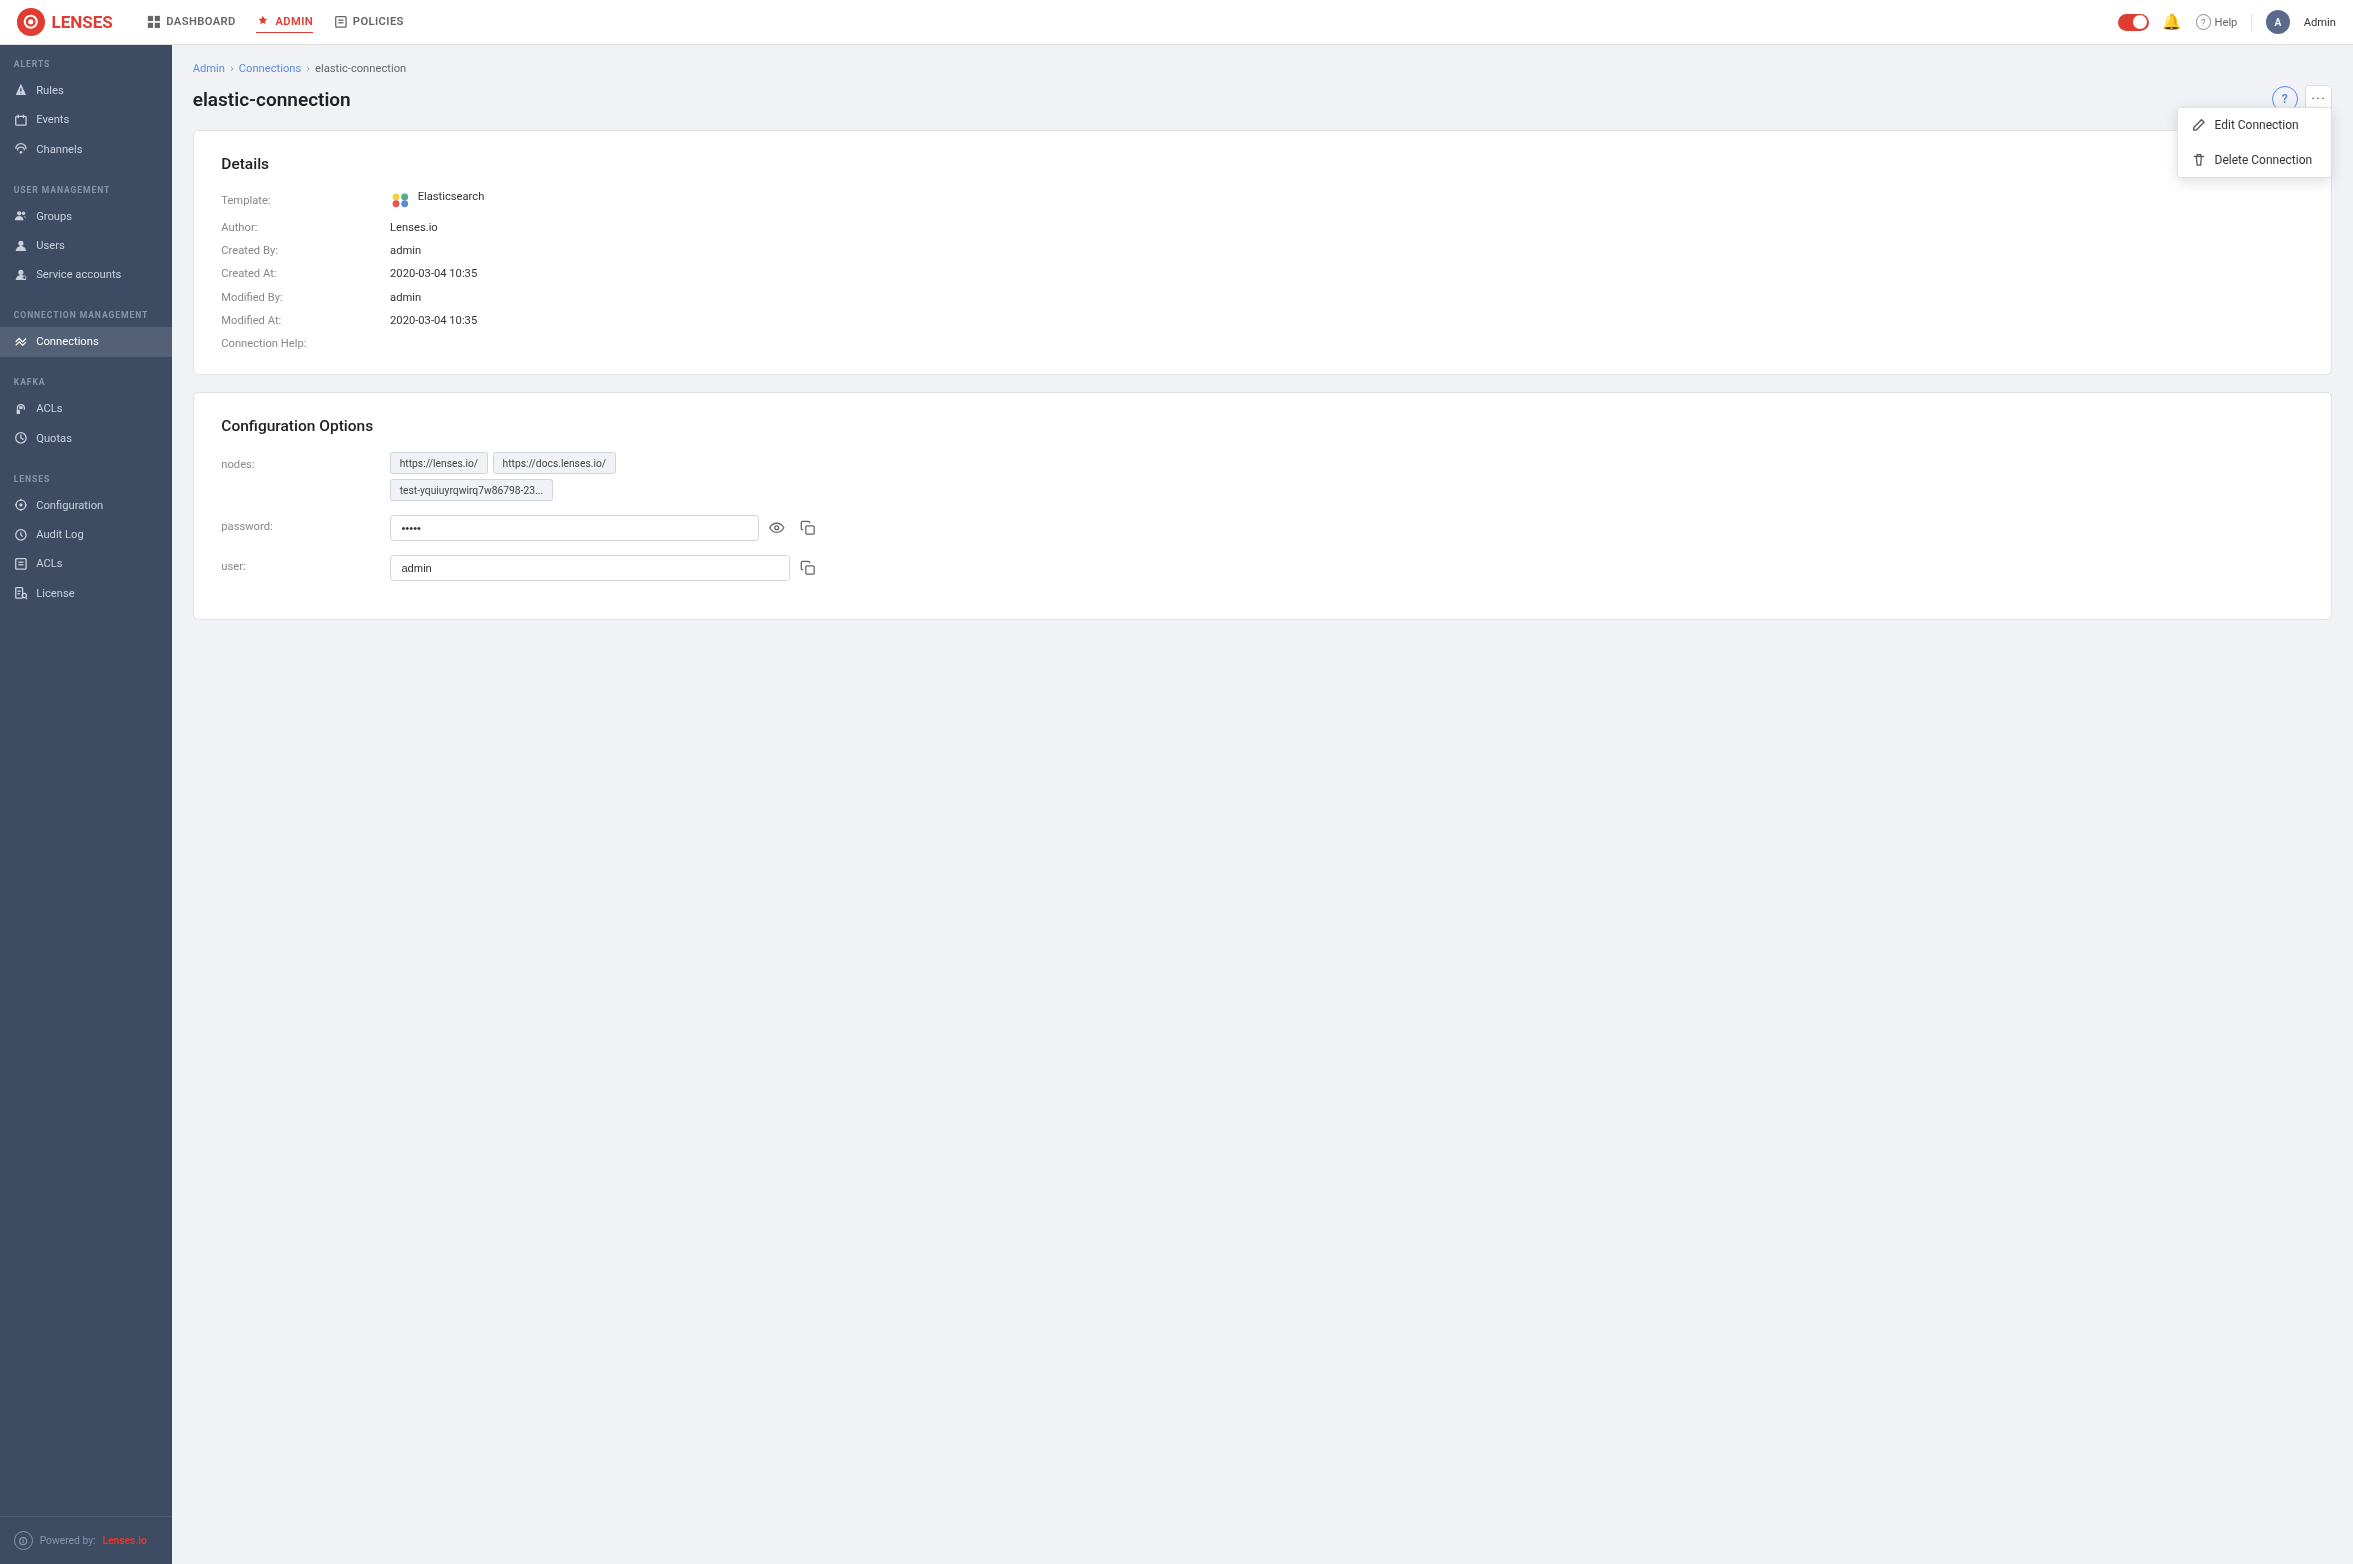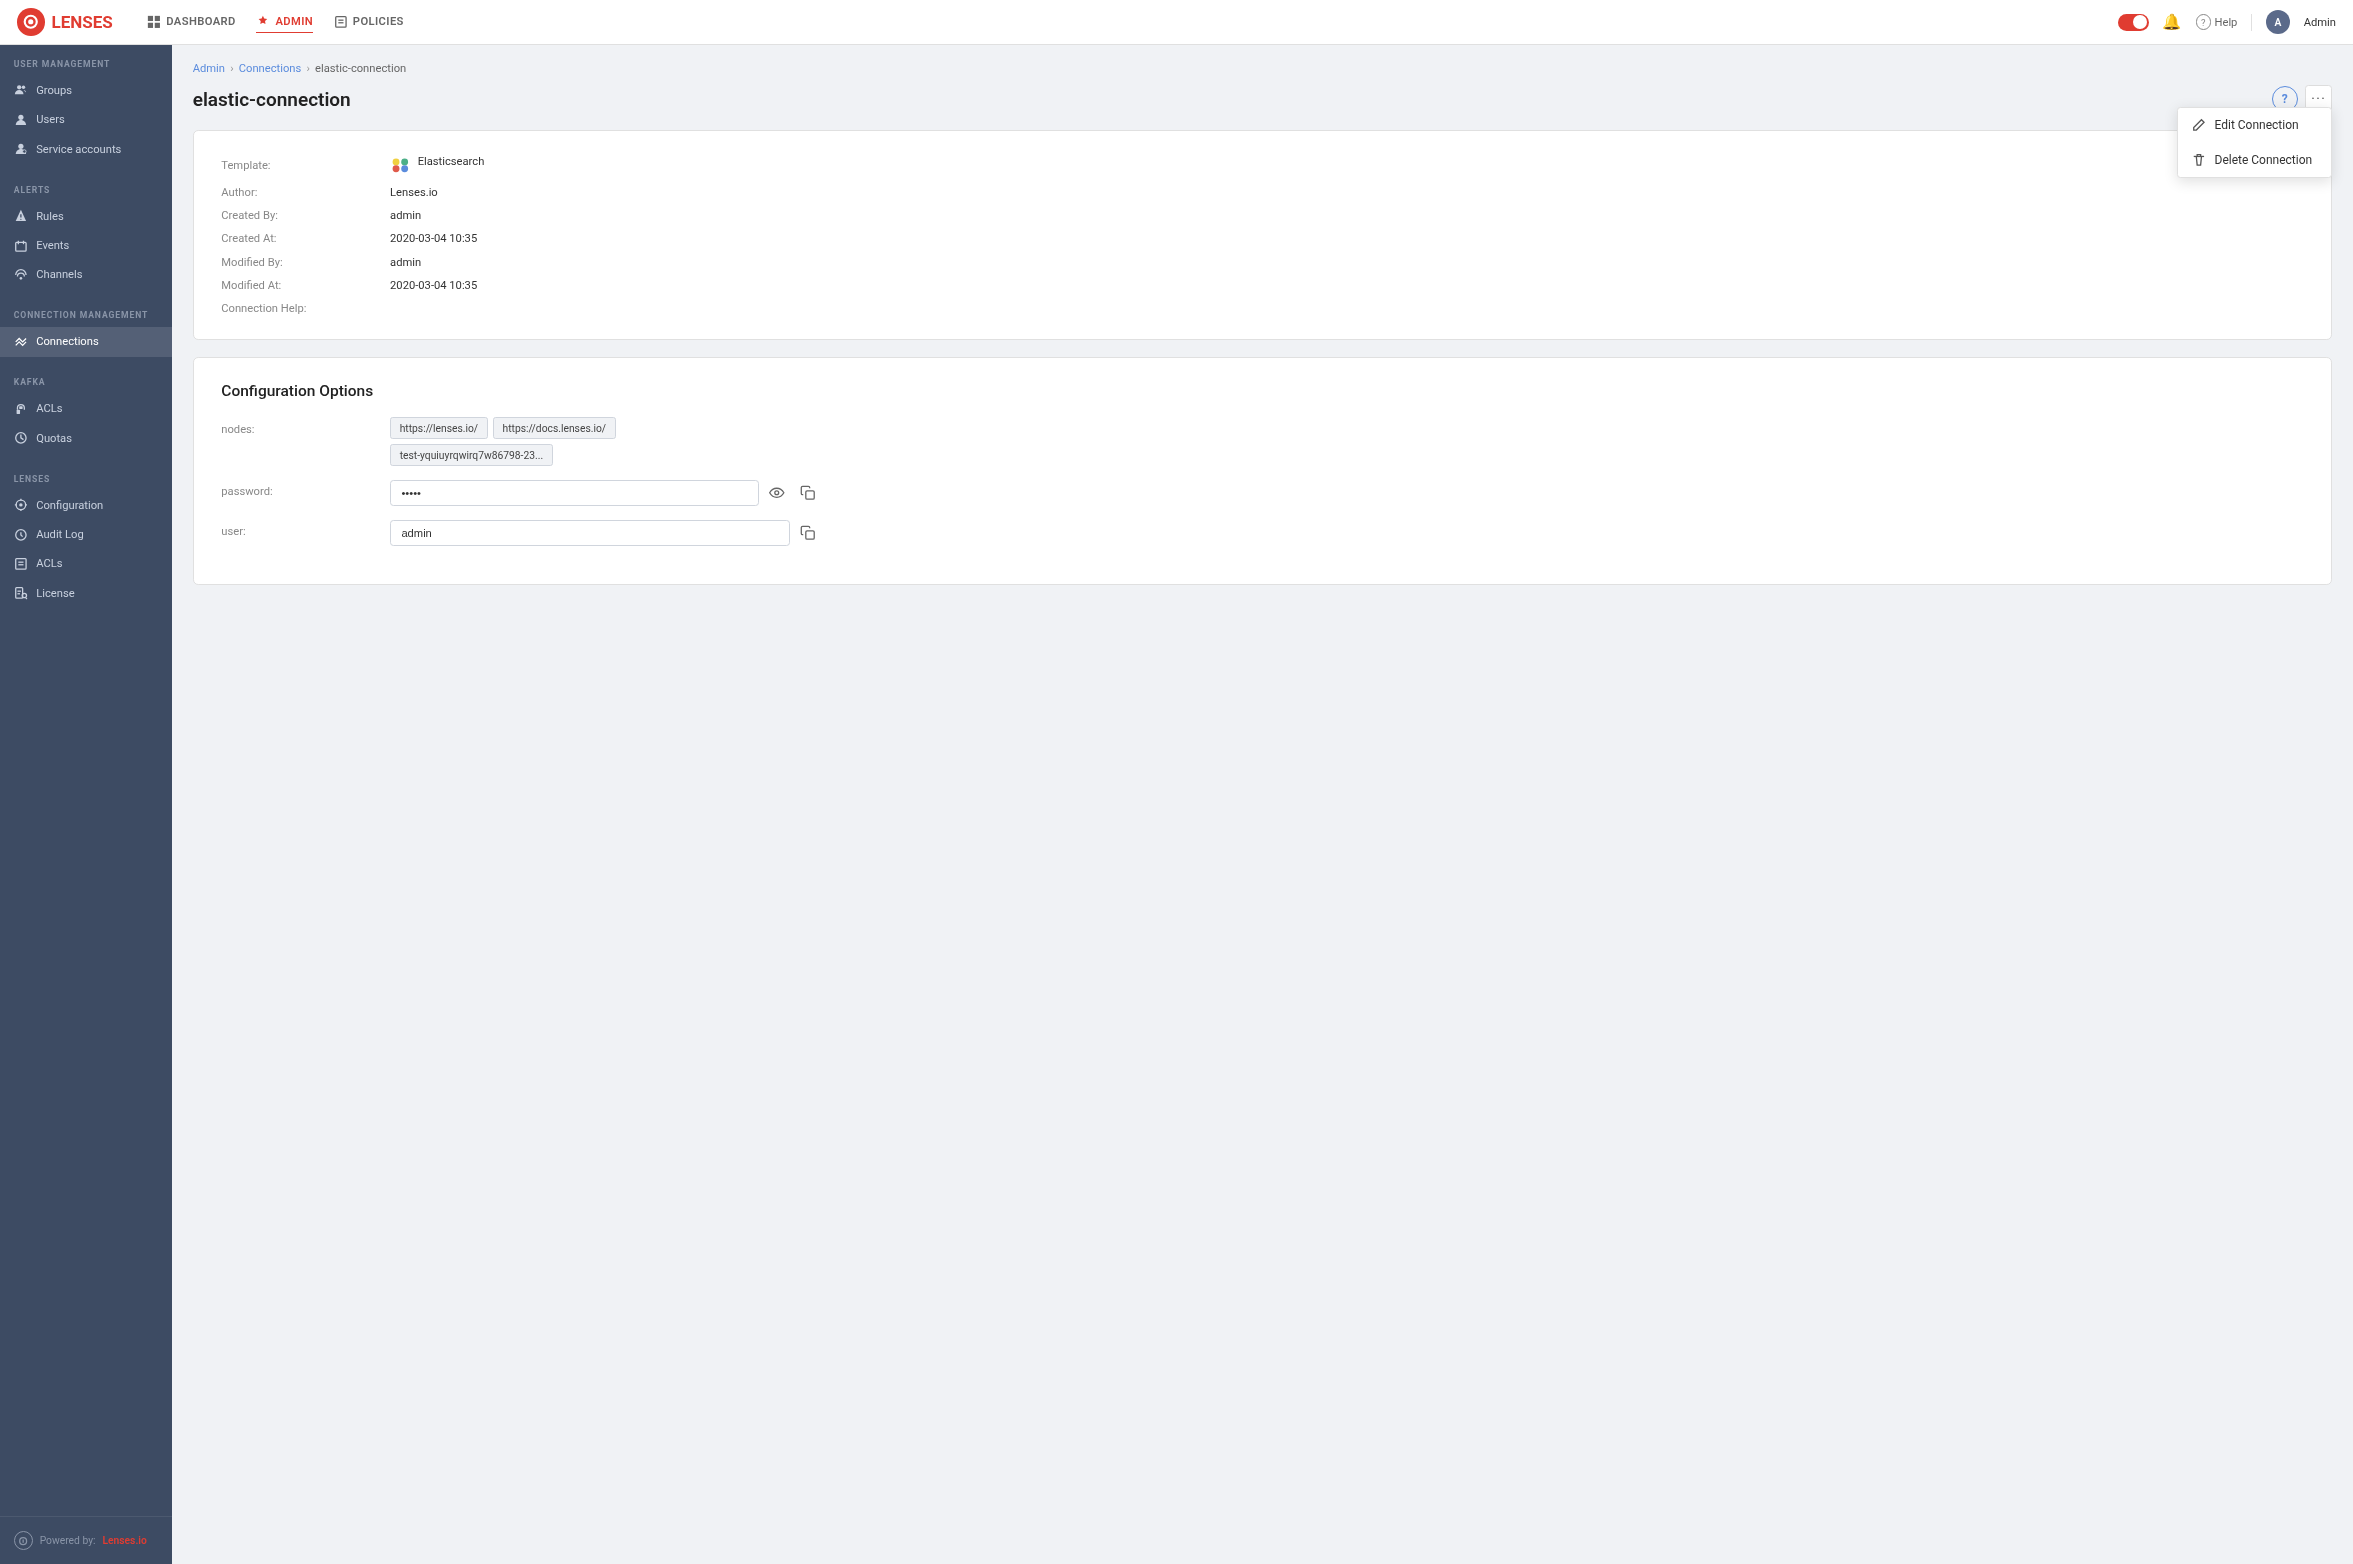--- a/index.html
+++ b/index.html
@@ -131,20 +131,48 @@
       <span>A</span>
     </div>
     <span style="font-size:11.2px;color:#333;">Admin</span>
   </div>
 </div>
 
 <div class="layout">
 
   <div class="sidebar">
     <div class="sidebar-section">
+      <div class="sidebar-section-label">ALERTS</div>
+      <div class="sidebar-item">
+        <svg viewBox="0 0 16 16" fill="currentColor">
+            <path d="M8 1L2 14h12z"></path>
+            <line x1="8" y1="6" x2="8" y2="10" stroke="#3d4b63" stroke-width="1.5"></line>
+            <circle cx="8" cy="12" r="0.7" fill="#3d4b63"></circle>
+          </svg>
+        <span>Rules</span>
+      </div>
+      <div class="sidebar-item">
+        <svg viewBox="0 0 16 16" fill="currentColor">
+            <rect x="2" y="4" width="12" height="10" rx="1" fill="none" stroke="currentColor" stroke-width="1.5"></rect>
+            <line x1="5" y1="2" x2="5" y2="6" stroke="currentColor" stroke-width="1.5"></line>
+            <line x1="11" y1="2" x2="11" y2="6" stroke="currentColor" stroke-width="1.5"></line>
+          </svg>
+        <span>Events</span>
+      </div>
+      <div class="sidebar-item">
+        <svg viewBox="0 0 16 16" fill="none" stroke="currentColor" stroke-width="1.5">
+            <path d="M2 8a6 6 0 0112 0"></path>
+            <path d="M4 10a4 4 0 018 0"></path>
+            <circle cx="8" cy="12" r="1.5" fill="currentColor" stroke="none"></circle>
+          </svg>
+        <span>Channels</span>
+      </div>
+    </div>
+
+    <div class="sidebar-section">
       <div class="sidebar-section-label">USER MANAGEMENT</div>
       <div class="sidebar-item">
         <svg viewBox="0 0 16 16" fill="currentColor">
             <circle cx="6" cy="5" r="2.5"></circle>
             <circle cx="11" cy="5" r="2"></circle>
             <path d="M1 13c0-2.8 2.2-5 5-5s5 2.2 5 5"></path>
             <path d="M11 8c1.7 0 3 1.3 3 3"></path>
           </svg>
         <span>Groups</span>
       </div>
@@ -155,48 +183,20 @@
           </svg>
         <span>Users</span>
       </div>
       <div class="sidebar-item">
         <svg viewBox="0 0 16 16" fill="currentColor">
             <circle cx="8" cy="5" r="3"></circle>
             <path d="M2 14c0-3.3 2.7-6 6-6s6 2.7 6 6"></path>
             <circle cx="12" cy="11" r="2" fill="#3d4b63" stroke="currentColor" stroke-width="1"></circle>
           </svg>
         <span>Service accounts</span>
-      </div>
-    </div>
-
-    <div class="sidebar-section">
-      <div class="sidebar-section-label">ALERTS</div>
-      <div class="sidebar-item">
-        <svg viewBox="0 0 16 16" fill="currentColor">
-            <path d="M8 1L2 14h12z"></path>
-            <line x1="8" y1="6" x2="8" y2="10" stroke="#3d4b63" stroke-width="1.5"></line>
-            <circle cx="8" cy="12" r="0.7" fill="#3d4b63"></circle>
-          </svg>
-        <span>Rules</span>
-      </div>
-      <div class="sidebar-item">
-        <svg viewBox="0 0 16 16" fill="currentColor">
-            <rect x="2" y="4" width="12" height="10" rx="1" fill="none" stroke="currentColor" stroke-width="1.5"></rect>
-            <line x1="5" y1="2" x2="5" y2="6" stroke="currentColor" stroke-width="1.5"></line>
-            <line x1="11" y1="2" x2="11" y2="6" stroke="currentColor" stroke-width="1.5"></line>
-          </svg>
-        <span>Events</span>
-      </div>
-      <div class="sidebar-item">
-        <svg viewBox="0 0 16 16" fill="none" stroke="currentColor" stroke-width="1.5">
-            <path d="M2 8a6 6 0 0112 0"></path>
-            <path d="M4 10a4 4 0 018 0"></path>
-            <circle cx="8" cy="12" r="1.5" fill="currentColor" stroke="none"></circle>
-          </svg>
-        <span>Channels</span>
       </div>
     </div>
 
     <div class="sidebar-section">
       <div class="sidebar-section-label">CONNECTION MANAGEMENT</div>
       <div class="sidebar-item active">
         <svg viewBox="0 0 16 16" fill="none" stroke="currentColor" stroke-width="1.5">
             <path d="M2 8l4-4 4 4 4-4"></path>
             <path d="M2 12l4-4 4 4 4-4"></path>
           </svg>
@@ -284,20 +284,21 @@
 
     <div class="page-header">
       <h1 class="page-title">elastic-connection</h1>
       <div class="page-header-actions">
         <div class="help-circle">?</div>
         <div class="icon-btn" style="font-size:15.5px;letter-spacing:0.9px;">···</div>
       </div>
     </div>
 
     <div class="content-card">
+      <div class="section-title">Details</div>
 
       <div class="details-grid">
         <div class="detail-label">Template:</div>
         <div class="detail-value">
 
           <svg class="es-icon" viewBox="0 0 24 24">
             <circle cx="7" cy="8" r="4" fill="#f0d040"></circle>
             <circle cx="17" cy="8" r="4" fill="#4caf88"></circle>
             <circle cx="7" cy="16" r="4" fill="#e05a4a"></circle>
             <circle cx="17" cy="16" r="4" fill="#5b8cdd"></circle>

